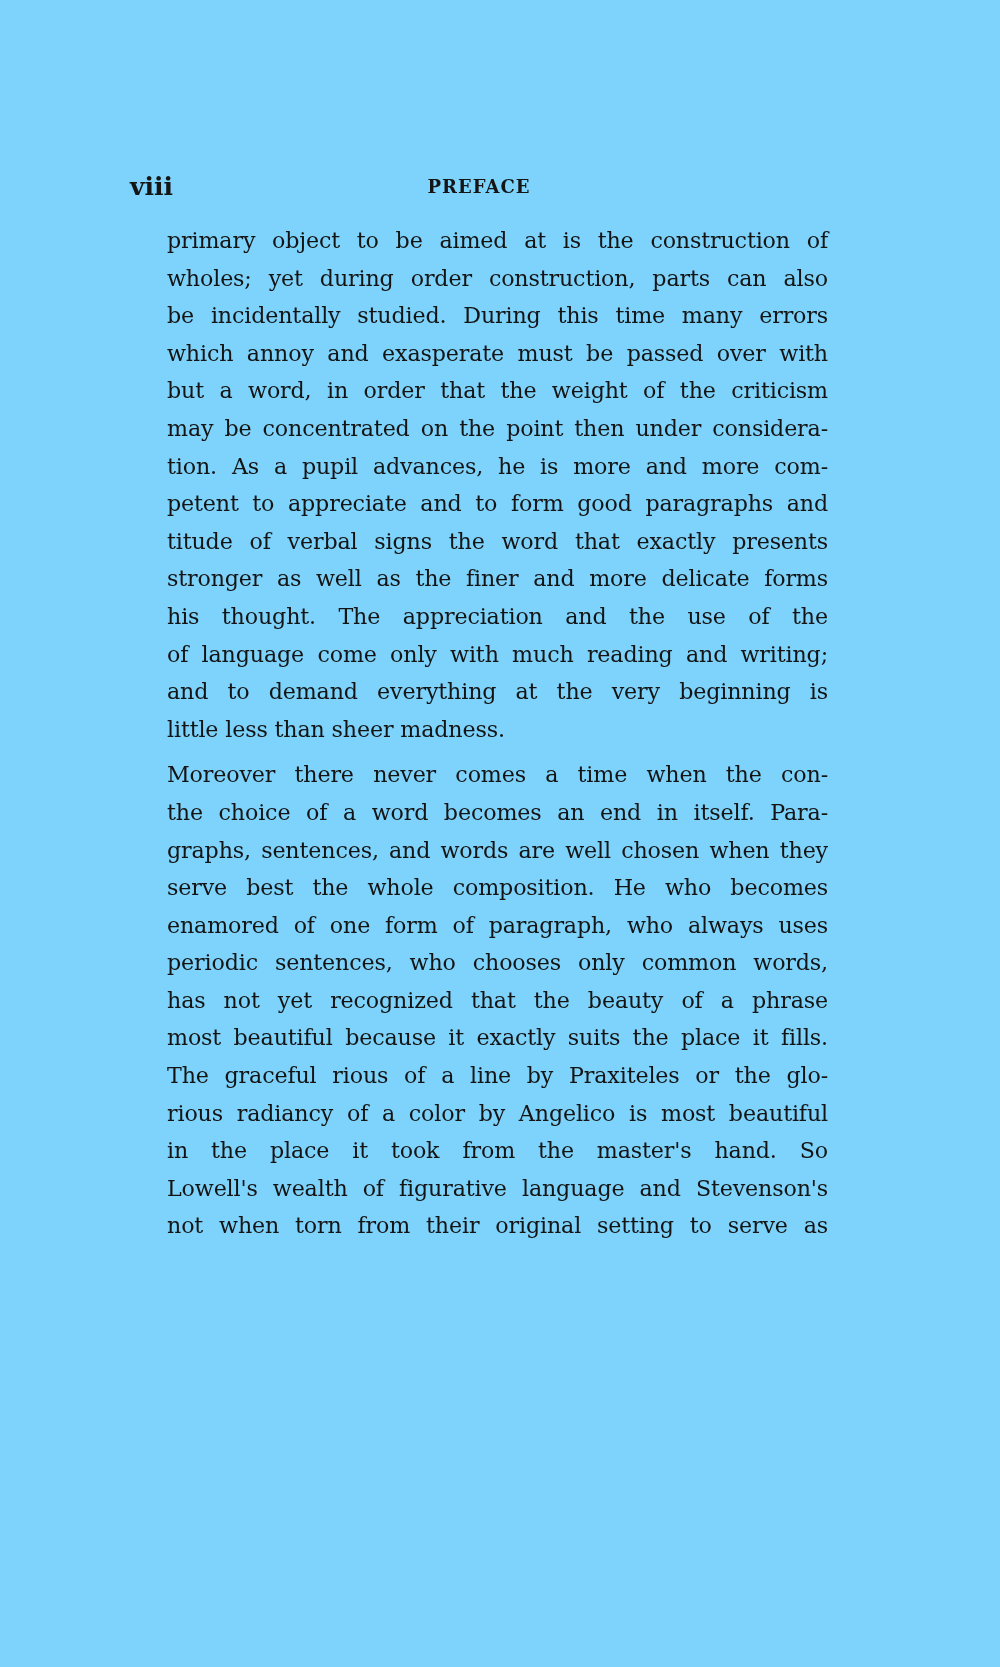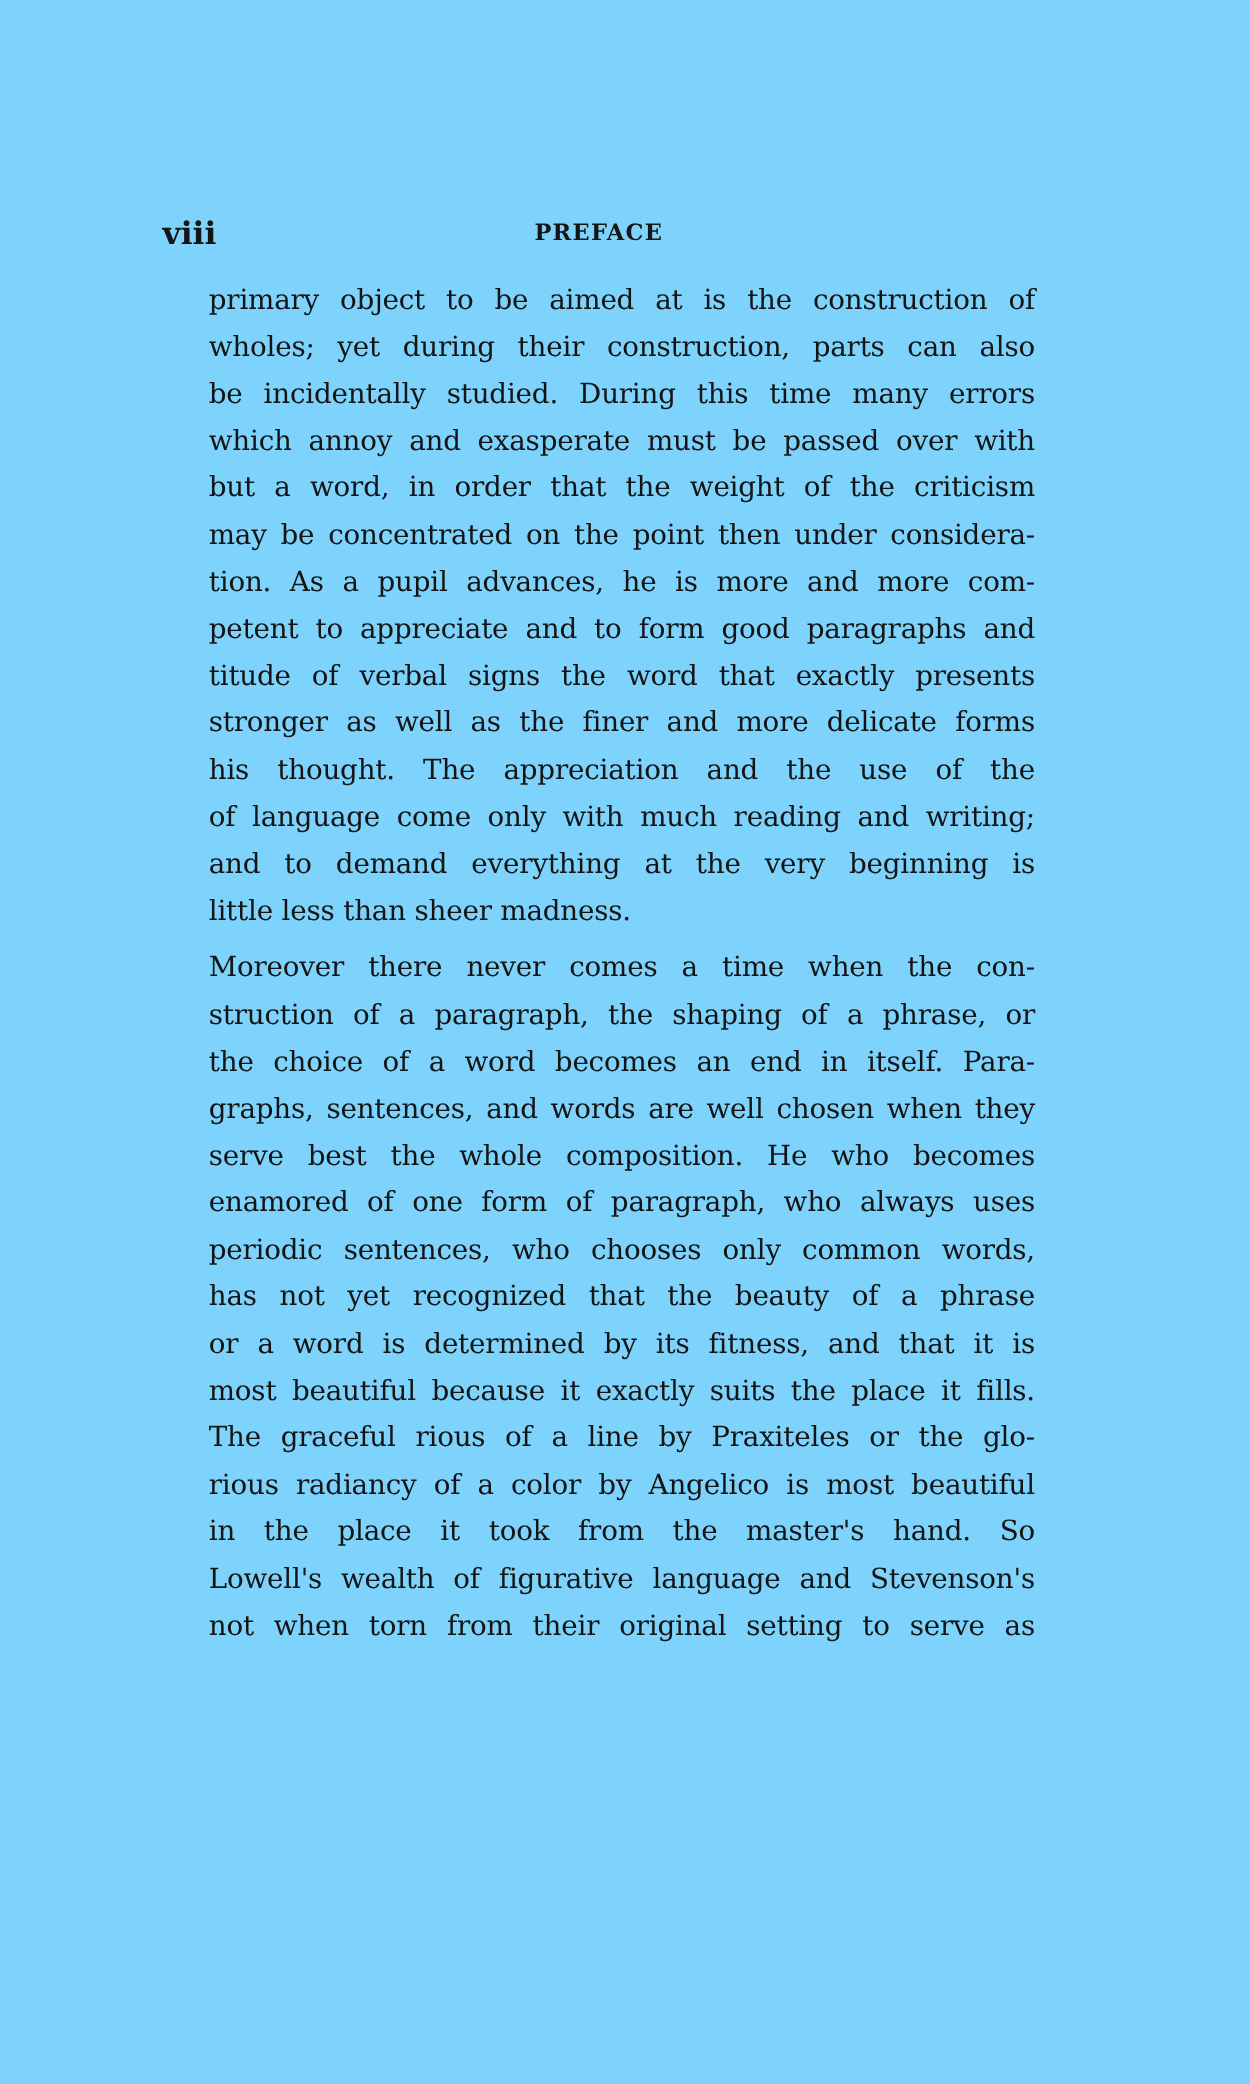--- a/index.html
+++ b/index.html
@@ -21,45 +21,43 @@
 <body>
 
 <div class="page">
   <div class="header">
     <span class="folio">viii</span>
     <div class="running-head">PREFACE</div>
   </div>
   <div class="body-text" id="body-text">
       <div>
         <span class="line">primary object to be aimed at is the construction of</span>
-        <span class="line">wholes; yet during their construction, parts can also</span>
+        <span class="line">wholes; yet during order construction, parts can also</span>
         <span class="line">be incidentally studied. During this time many errors</span>
         <span class="line">which annoy and exasperate must be passed over with</span>
         <span class="line">but a word, in order that the weight of the criticism</span>
         <span class="line">may be concentrated on the point then under considera-</span>
         <span class="line">tion. As a pupil advances, he is more and more com-</span>
         <span class="line">petent to appreciate and to form good paragraphs and</span>
         <span class="line">titude of verbal signs the word that exactly presents</span>
         <span class="line">stronger as well as the finer and more delicate forms</span>
         <span class="line">his thought. The appreciation and the use of the</span>
         <span class="line">of language come only with much reading and writing;</span>
         <span class="line">and to demand everything at the very beginning is</span>
         <span class="line last">little less than sheer madness.</span>
       </div>
       <span class="para-gap"></span>
       <div>
         <span class="line">Moreover there never comes a time when the con-</span>
-        <span class="line">struction of a paragraph, the shaping of a phrase, or</span>
         <span class="line">the choice of a word becomes an end in itself. Para-</span>
         <span class="line">graphs, sentences, and words are well chosen when they</span>
         <span class="line">serve best the whole composition. He who becomes</span>
         <span class="line">enamored of one form of paragraph, who always uses</span>
         <span class="line">periodic sentences, who chooses only common words,</span>
         <span class="line">has not yet recognized that the beauty of a phrase</span>
-        <span class="line">or a word is determined by its fitness, and that it is</span>
         <span class="line">most beautiful because it exactly suits the place it fills.</span>
         <span class="line">The graceful rious of a line by Praxiteles or the glo-</span>
         <span class="line">rious radiancy of a color by Angelico is most beautiful</span>
         <span class="line">in the place it took from the master's hand. So</span>
         <span class="line">Lowell's wealth of figurative language and Stevenson's</span>
         <span class="line">not when torn from their original setting to serve as</span>
       </div>
     </div>
 </div>
 

